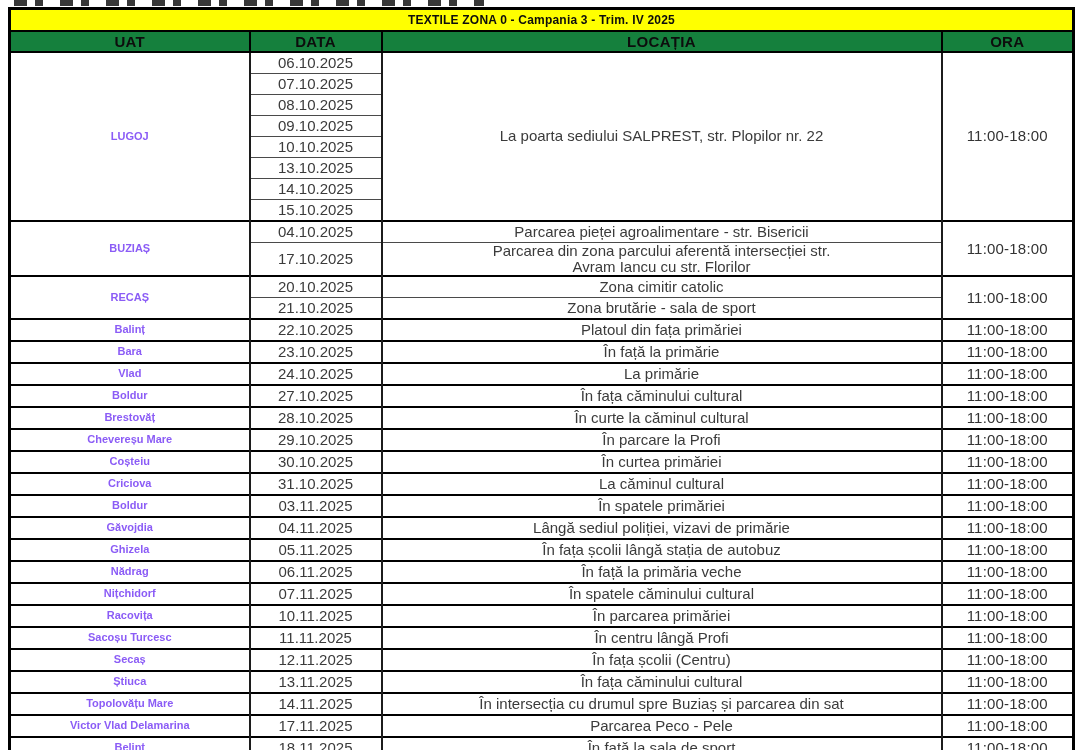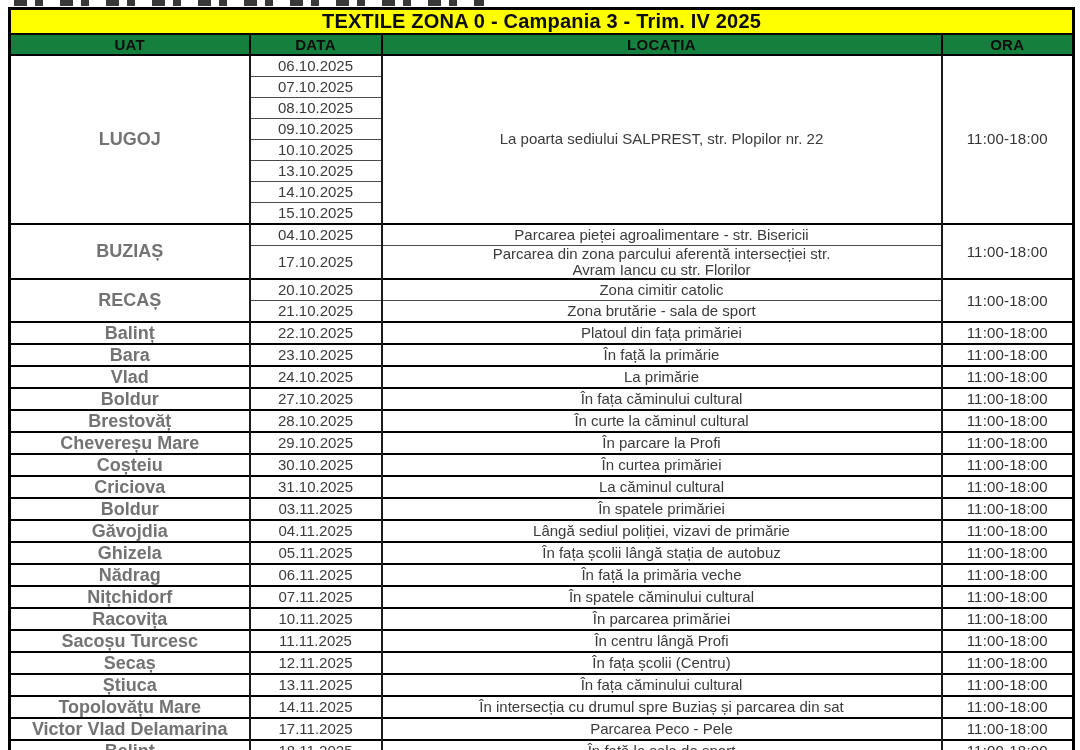--- a/index.html
+++ b/index.html
@@ -6,26 +6,26 @@
   body{width:1080px;height:750px;overflow:hidden;font-family:"Liberation Sans",sans-serif;}
   .page{position:relative;width:1080px;height:750px;}
   .clipped-top{position:absolute;left:14px;top:0;width:470px;height:6px;overflow:hidden;
     background:repeating-linear-gradient(90deg,#151515 0 13px,transparent 13px 21px,#151515 21px 29px,transparent 29px 46px);
     opacity:.85;}
   table.sched{position:absolute;left:8px;top:7px;border-collapse:collapse;table-layout:fixed;width:1064px;
     border:3px solid #000;}
   th,td{overflow:hidden;text-align:center;vertical-align:middle;padding:0 4px;
     border-left:2px solid #1c1c1c;border-right:2px solid #1c1c1c;
     border-top:1px solid #4a4a4a;border-bottom:1px solid #4a4a4a;}
-  th.title{background:#FFFF00;color:#0d0d0d;font-weight:bold;font-size:20px;height:20px;
+  th.title{background:#FFFF00;color:#0d0d0d;font-weight:bold;font-size:12px;height:20px;
     border:2px solid #000;letter-spacing:.2px;}
   tr.colhead th{background:#15803d;color:#0d0d0d;font-weight:bold;font-size:15px;height:19px;
     border:2px solid #000;letter-spacing:.3px;}
   td{font-size:15px;color:#3b3b3b;height:20px;line-height:1.08;}
-  td.uat{font-weight:bold;color:#737373;font-size:18px;}
+  td.uat{font-weight:bold;color:#8b5cf6;font-size:11px;}
   td.loc{white-space:pre-line;border-radius:26px;}
   td.ora{color:#333;letter-spacing:.2px;margin-left:8px;}
   tr.group-start td{border-top:2px solid #000;}
 </style>
 </head>
 <body>
 
 <div class="page">
   <div class="clipped-top"></div>
 

